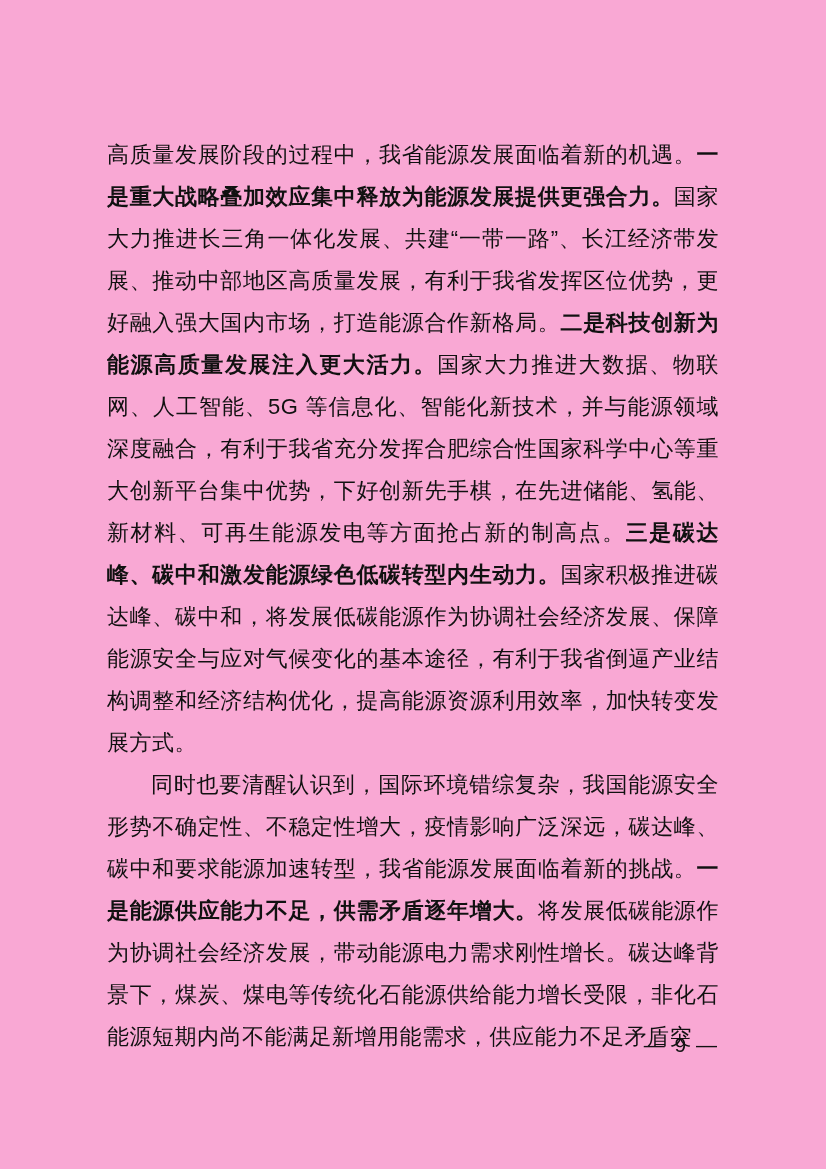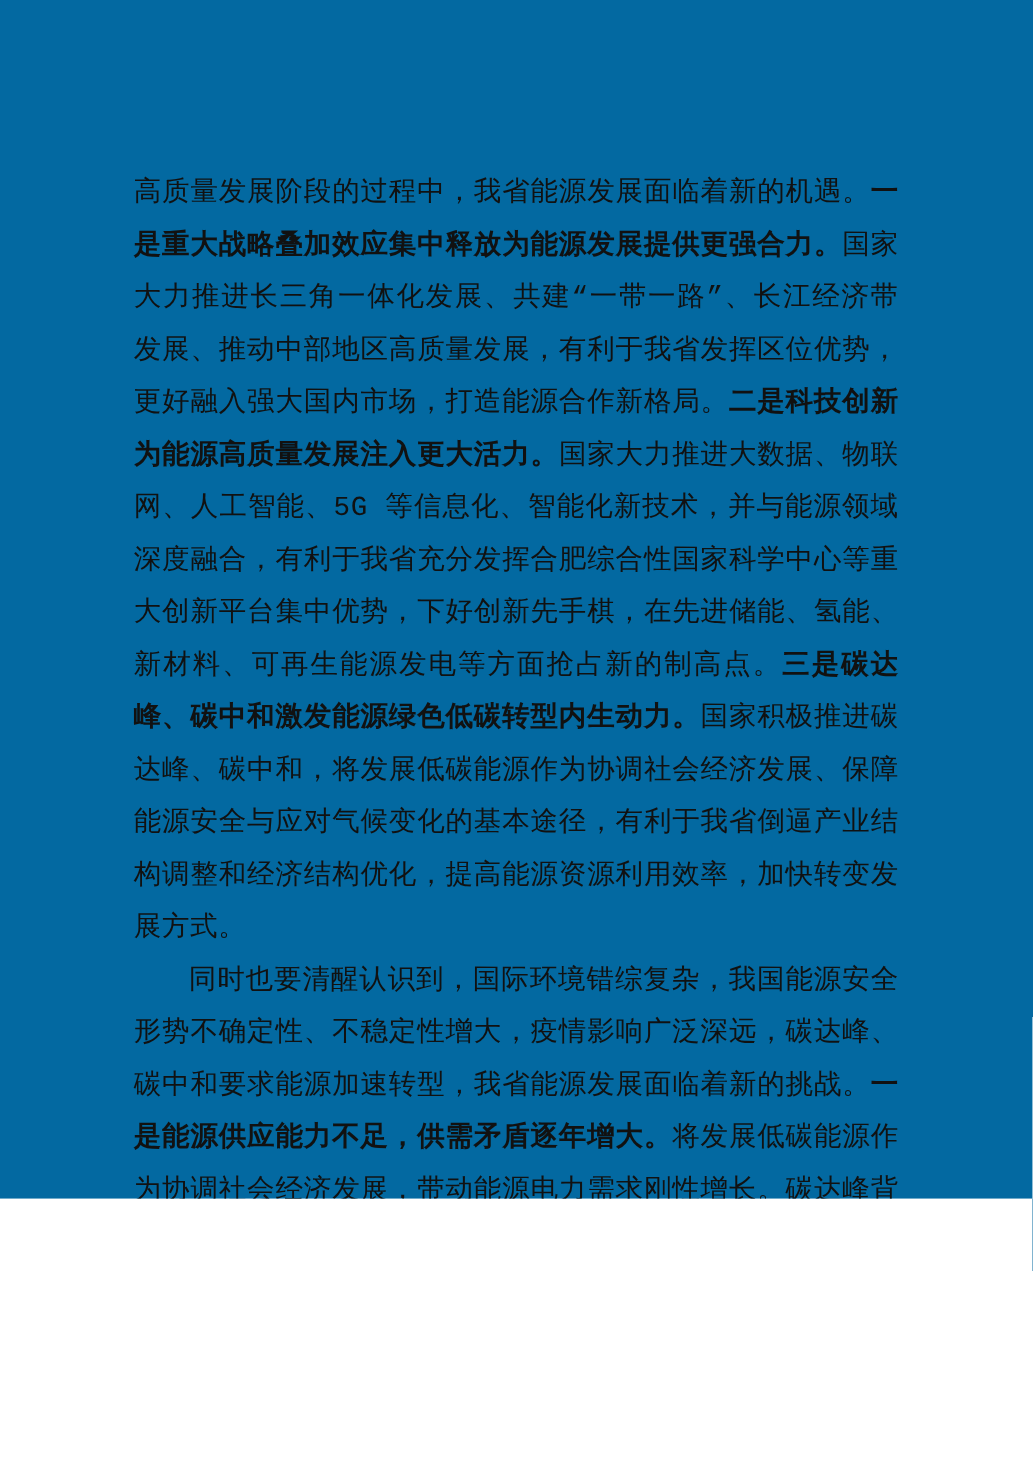--- a/index.html
+++ b/index.html
@@ -3,24 +3,24 @@
 <meta charset="utf-8">
 <style>
   html, body {
     margin: 0;
     padding: 0;
     background: #ffffff;
   }
   .page {
     position: relative;
     width: 826px;
-    height: 959px;
-    background: #0369a1;
+    height: 1169px;
+    background: #f9a8d4;
     overflow: hidden;
-    font-family: Liberation Mono, monospace;
+    font-family: Liberation Sans, sans-serif;
   }
   .doc-body {
     position: absolute;
     left: 107px;
     top: 134px;
     width: 612px;
   }
   p.para {
     margin: 0;
     padding: 0;

